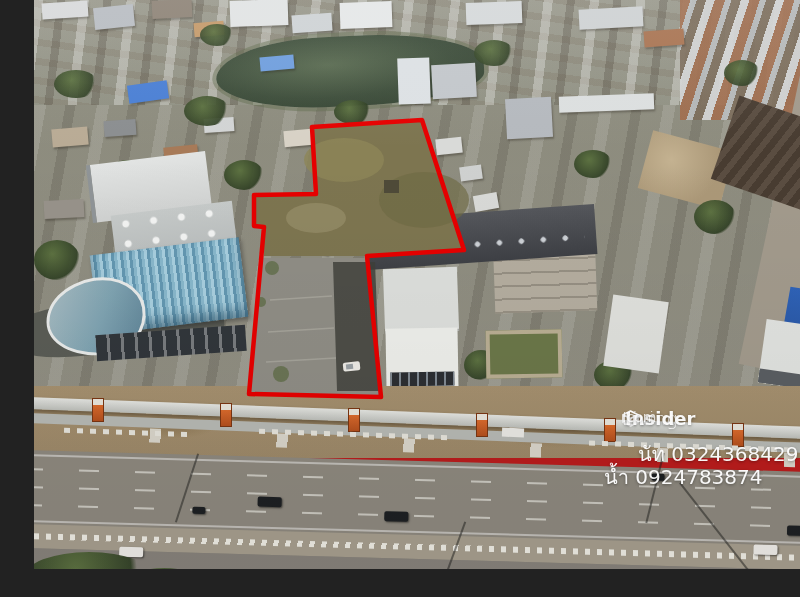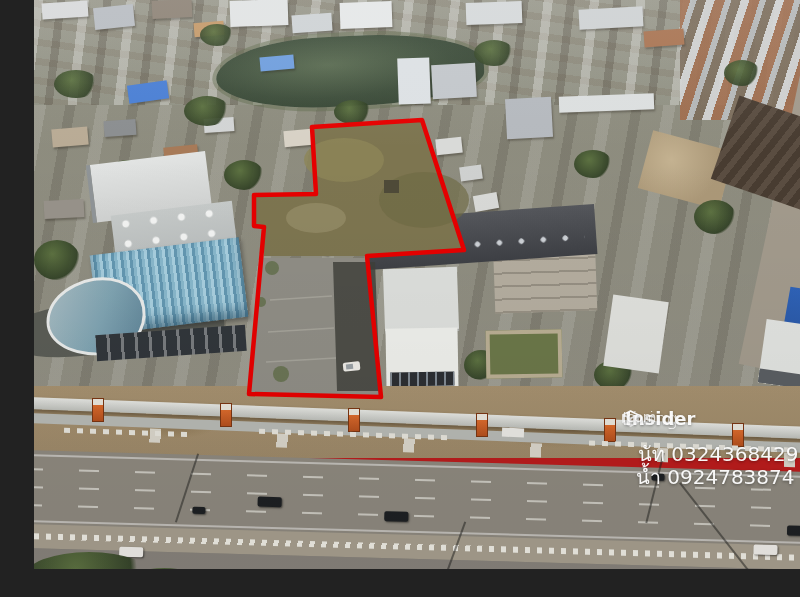--- a/index.html
+++ b/index.html
@@ -107,21 +107,21 @@
   
   .plot-svg{left:0;top:0;width:800px;height:597px;z-index:40;pointer-events:none;}
 
   
   .wm{z-index:55;color:rgba(255,255,255,.95);text-shadow:0 1px 3px rgba(0,0,0,.38);}
   .wm-logo{left:588px;top:410px;display:flex;align-items:center;gap:5px;position:absolute;}
   .wm-logo .lt{font-size:18px;font-weight:300;letter-spacing:.5px;}
   .wm-logo .bd{font-size:18px;font-weight:700;margin-left:3px;}
   .wm-logo .tld{font-size:14px;opacity:.8;align-self:flex-end;padding-bottom:2px;}
   .wm-line1{left:604px;top:438px;font-size:20px;}
-  .wm-line2{left:602px;top:461px;font-size:20px;}
+  .wm-line2{left:570px;top:461px;font-size:20px;}
 
   
   .scrollw{left:772px;top:354px;width:42px;height:92px;z-index:60;border-radius:20px;
     background:rgba(62,58,52,.82);display:flex;flex-direction:column;align-items:flex-start;
     justify-content:center;gap:12px;padding-left:7px;position:absolute;}
   .scrollw svg{position:static;display:block;cursor:pointer;}
 </style>
 </head>
 <body>
 

